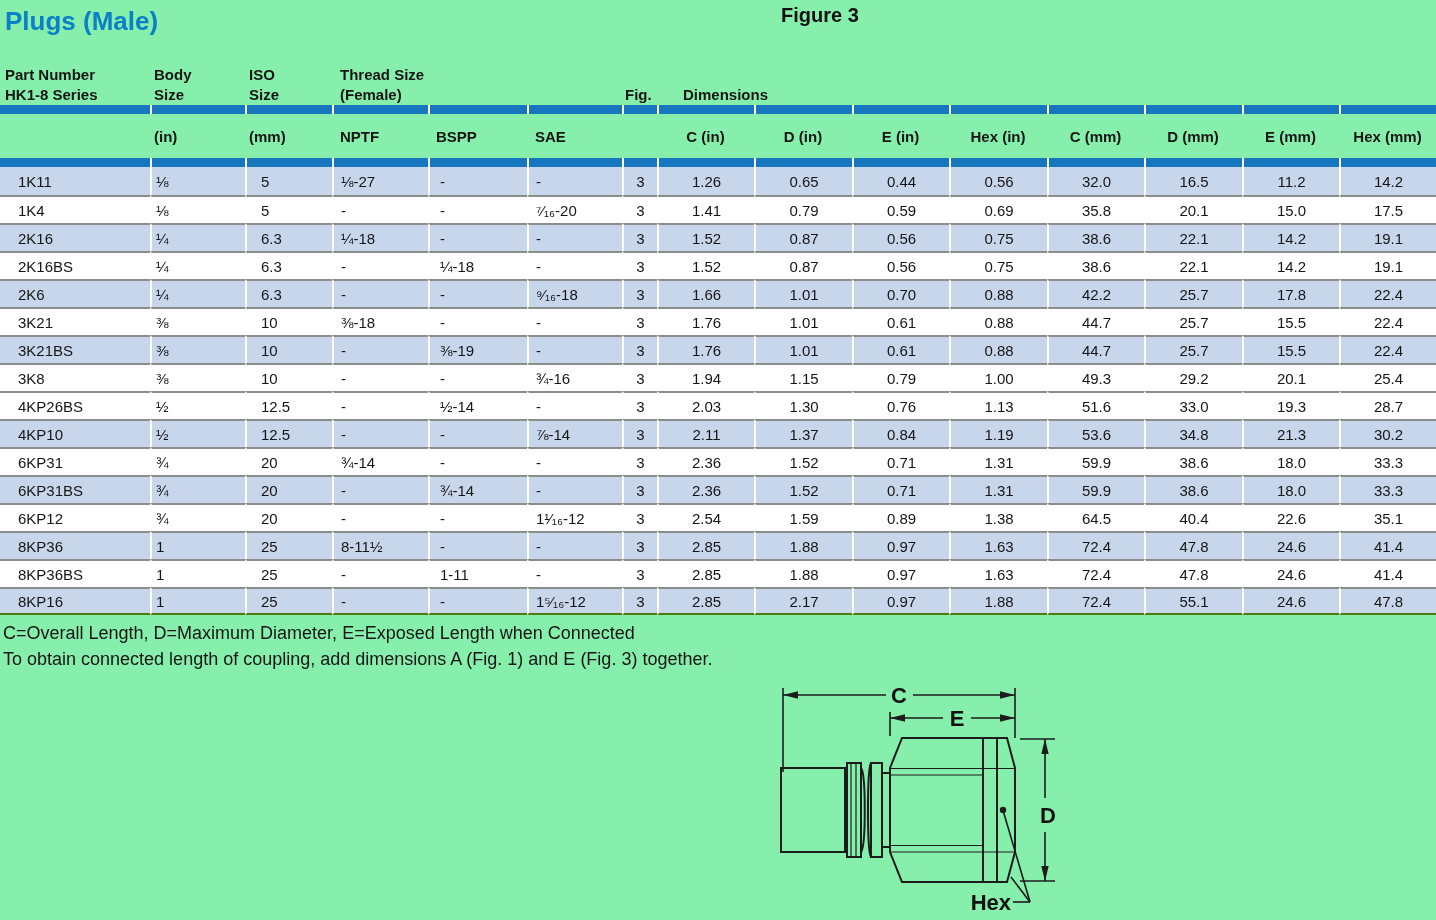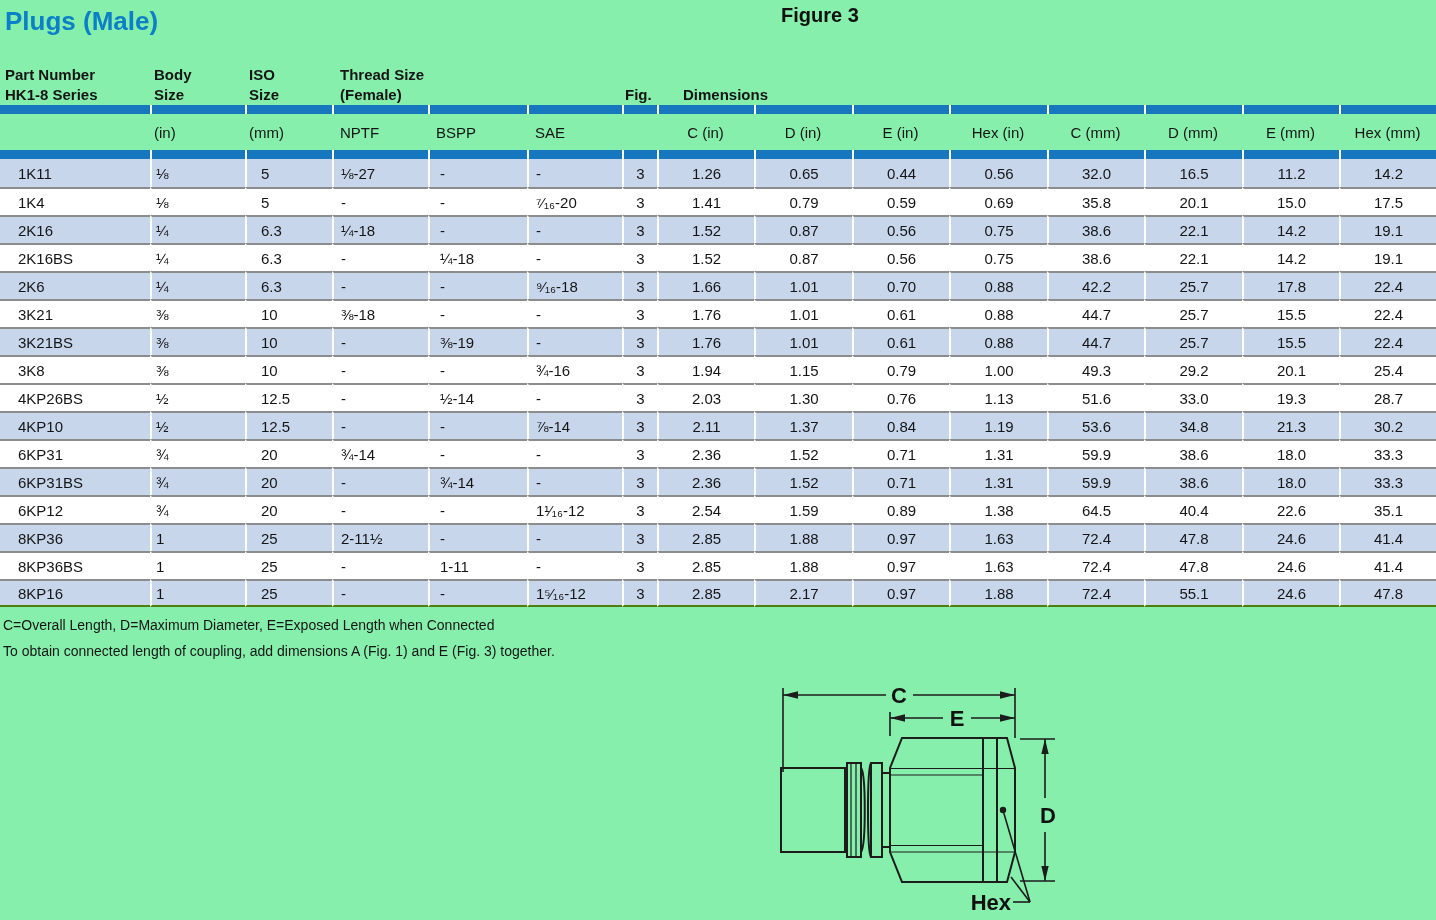--- a/index.html
+++ b/index.html
@@ -15,39 +15,39 @@
   .group-row th { height:66px; vertical-align:bottom; padding-bottom:5px; text-align:left; font-weight:bold; line-height:20px; }
   .group-row th.gp0 { padding-left:5px; }
   .group-row th.gp1, .group-row th.gp2 { padding-left:4px; }
   .group-row th.gp3 { padding-left:8px; }
   .group-row th.gp4 { padding-left:3px; }
   .group-row th.gp5 { padding-left:26px; }
 
   .bar-row td { height:9px; background:#1677bf; }
   .bar-row td:not(.c0) { border-left:2px solid #fff; }
 
-  .sub-row th { height:36px; vertical-align:middle; font-weight:normal; text-align:center; }
+  .sub-row th { height:44px; vertical-align:middle; font-weight:bold; text-align:center; }
   .sub-row th.c1, .sub-row th.c2 { text-align:left; padding-left:4px; }
   .sub-row th.c3, .sub-row th.c4, .sub-row th.c5 { text-align:left; padding-left:8px; }
   .sub-row th.c0 { text-align:left; }
 
   .data-row td { height:28px; vertical-align:middle; text-align:center; border-top:2px solid #8c8c8c; }
   tbody tr:first-child td { border-top:none; }
   tbody tr:last-child td { border-bottom:2px solid #4d7c0f; }
   .data-row td:not(.c0) { border-left:2px solid #fff; }
   .data-row .c0 { text-align:left; padding-left:18px; }
   .data-row .c1 { text-align:left; padding-left:4px; }
   .data-row .c2 { text-align:left; padding-left:14px; }
   .data-row .c3 { text-align:left; padding-left:7px; }
   .data-row .c4 { text-align:left; padding-left:10px; }
   .data-row .c5 { text-align:left; padding-left:7px; }
   .row-blue td { background:#c8d6ec; }
   .row-white td { background:#ffffff; }
 
-  .footnotes { margin:5px 0 0 3px; font-size:14px; line-height:26px; color:#151515; width:790px; }
+  .footnotes { margin:5px 0 0 3px; font-size:18px; line-height:26px; color:#151515; width:790px; }
 
   .fig-svg { position:absolute; left:750px; top:672px; }
   .fig-svg .ln   { stroke:#1c1c1c; stroke-width:1.6; fill:none; }
   .fig-svg .body { stroke:#1c1c1c; stroke-width:2;   fill:none; }
   .fig-svg .thin { stroke:#1c1c1c; stroke-width:1.2; fill:none; }
   .fig-svg .ar   { fill:#1c1c1c; stroke:none; }
   .fig-svg text  { font-family:"Liberation Sans","DejaVu Sans",sans-serif; font-weight:bold; font-size:22px; fill:#111; }
 </style>
 </head>
 <body>
@@ -371,21 +371,21 @@
           <td class="c10">1.38</td>
           <td class="c11">64.5</td>
           <td class="c12">40.4</td>
           <td class="c13">22.6</td>
           <td class="c14">35.1</td>
         </tr>
         <tr class="data-row row-blue">
           <td class="c0">8KP36</td>
           <td class="c1">1</td>
           <td class="c2">25</td>
-          <td class="c3">2-11½</td>
+          <td class="c3">8-11½</td>
           <td class="c4">-</td>
           <td class="c5">-</td>
           <td class="c6">3</td>
           <td class="c7">2.85</td>
           <td class="c8">1.88</td>
           <td class="c9">0.97</td>
           <td class="c10">1.63</td>
           <td class="c11">72.4</td>
           <td class="c12">47.8</td>
           <td class="c13">24.6</td>

